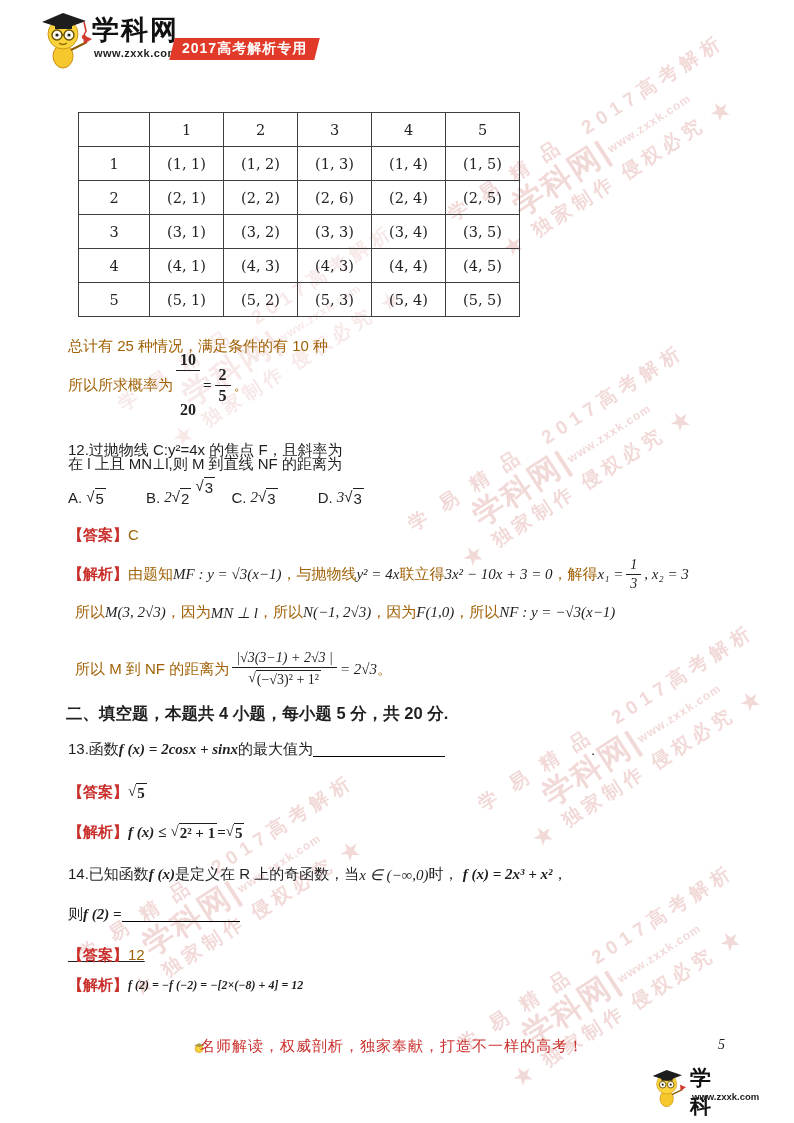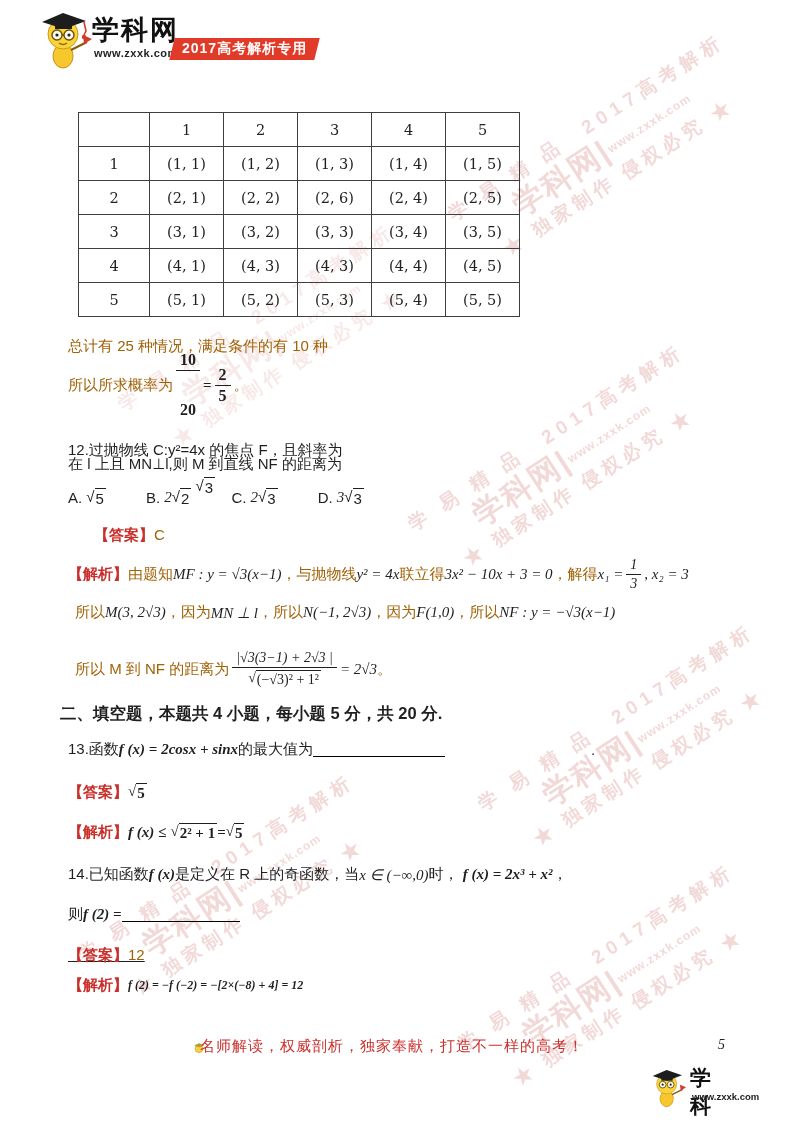--- a/index.html
+++ b/index.html
@@ -216,21 +216,21 @@
       </span>
       <span class="opt mline">
         <span>D.</span>&nbsp;
         <span class="mi">3</span><span class="sqrt">
             <span class="rad">√</span>
             <span class="arg">3</span>
           </span>
       </span>
     </div>
 
-    <div class="abs fs15" style="left:68px;top:526px;margin-left:26px;">
+    <div class="abs fs15" style="left:68px;top:526px;">
       <span class="lbl">【答案】</span><span class="red">C</span>
     </div>
 
     <div class="abs mline fs15" style="left:68px;top:552px;height:44px;">
       <span class="lbl">【解析】</span>
       <span class="red">由题知</span>
       <span class="mi">MF : y = √3(x−1)</span>
       <span class="red">，与抛物线</span>
       <span class="mi">y² = 4x</span>
       <span class="red">联立得</span>
@@ -263,21 +263,21 @@
         <span class="num">|√3(3−1) + 2√3 |</span>
         <span class="den"><span class="sqrt">
               <span class="rad">√</span>
               <span class="arg">(−√3)² + 1²</span>
             </span></span>
       </span>
       <span class="mi">= 2√3</span>
       <span class="red">。</span>
     </div>
 
-    <div class="abs" style="left:60px;top:703px;font-size:16.5px;font-weight:bold;">二、填空题，本题共 4 小题，每小题 5 分，共 20 分.</div>
+    <div class="abs" style="left:66px;top:703px;font-size:16.5px;font-weight:bold;">二、填空题，本题共 4 小题，每小题 5 分，共 20 分.</div>
 
     <div class="abs mline fs15" style="left:68px;top:740px;">
       <span>13.函数</span>
       <span class="bm mi">f (x) = 2cosx + sinx</span>
       <span>的最大值为</span>
       <span class="blank" style="width:132px;"></span>
       <span style="margin-left:146px;">.</span>
     </div>
 
     <div class="abs mline fs15" style="left:68px;top:783px;">

